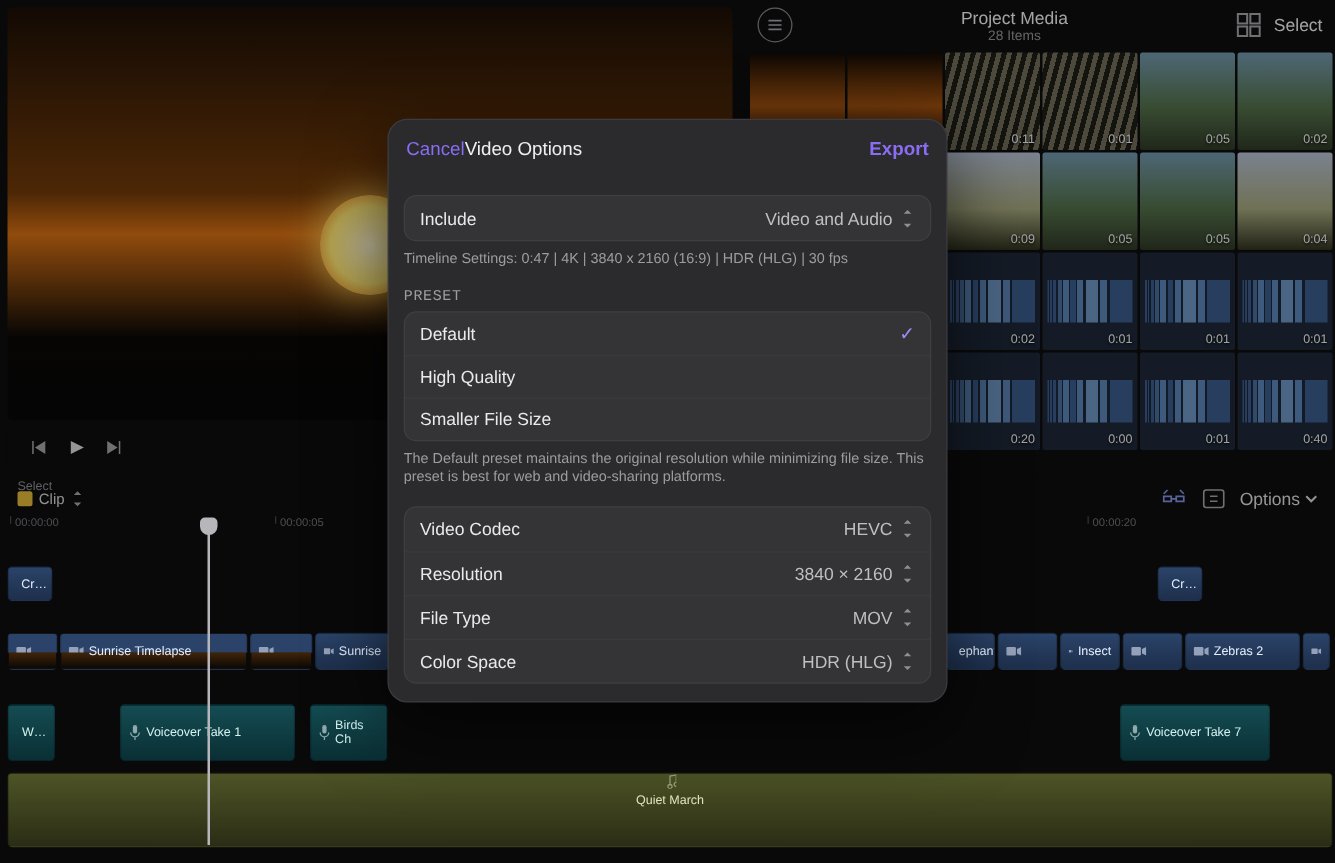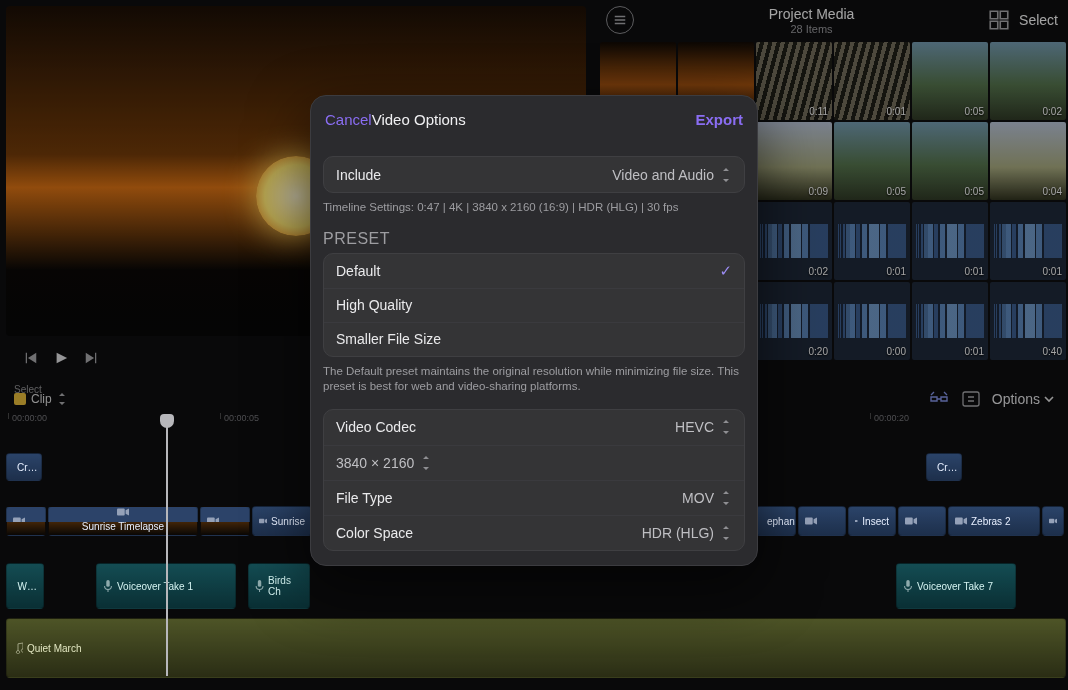--- a/index.html
+++ b/index.html
@@ -227,20 +227,21 @@
     }
     .clip.audio {
       background: linear-gradient(to bottom, #1c6a73 0%, #0e4249 100%);
       height: 46px;
       color: #d4f3f1;
     }
     .clip.music {
       background: linear-gradient(to bottom, #6c7536 0%, #3b3f1d 100%);
       height: 60px;
       color: #e2e6c1;
+      flex-direction: column;
     }
     .cam-icon { width: 12px; height: 10px; display:inline-block; }
     .mic-icon { width: 10px; height: 12px; display:inline-block; }
     .music-icon { width: 10px; height: 12px; display:inline-block; }
 
     
     .dim {
       position: absolute; inset: 0;
       background: rgba(0,0,0,0.28);
     }
@@ -286,24 +287,25 @@
     .row .stepper {
       width: 12px; height: 16px;
     }
     .caption {
       font-size: 11.5px;
       color: #9d9da1;
       padding: 7px 12px 0 12px;
       line-height: 1.35;
     }
     .section-hdr {
-      font-size: 16px;
+      font-size: 12px;
       letter-spacing: 0.5px;
       color: #9d9da1;
       padding: 14px 12px 5px 12px;
+      font-family: Liberation Mono, monospace;
     }
     .preset-row {
       height: 34px;
       padding: 0 12px;
       display: flex;
       align-items: center;
       font-size: 14px;
       border-top: 1px solid #3a3a3e;
       color: #eaeaec;
     }
@@ -472,21 +474,21 @@
         <span style="position:relative;z-index:2">Cr…</span>
       </div>
     </div>
   <div id="track2" style="position:absolute;top:128px;left:0;right:0;height:30px">
       <div class="clip video orange" style="left: 6px; width: 40px; height: 30px;">
         <svg class="cam-icon" viewBox="0 0 14 10">
           <rect x="0" y="1" width="9" height="8" rx="1.2" fill="#cfe0ff"></rect>
           <path d="M10 3l4-2v8l-4-2z" fill="#cfe0ff"></path>
         </svg>
       </div>
-      <div class="clip video orange" style="left: 48px; width: 150px; height: 30px; flex-direction: column;">
+      <div class="clip video orange" style="left: 48px; width: 150px; height: 30px;">
         <svg class="cam-icon" viewBox="0 0 14 10">
           <rect x="0" y="1" width="9" height="8" rx="1.2" fill="#cfe0ff"></rect>
           <path d="M10 3l4-2v8l-4-2z" fill="#cfe0ff"></path>
         </svg>
         <span style="position:relative;z-index:2">Sunrise Timelapse</span>
       </div>
       <div class="clip video orange" style="left: 200px; width: 50px; height: 30px;">
         <svg class="cam-icon" viewBox="0 0 14 10">
           <rect x="0" y="1" width="9" height="8" rx="1.2" fill="#cfe0ff"></rect>
           <path d="M10 3l4-2v8l-4-2z" fill="#cfe0ff"></path>
@@ -619,20 +621,21 @@
       <div class="row">
         <span class="lbl">Video Codec</span>
         <span class="val">
           <span>HEVC</span>
           <svg class="stepper" viewBox="0 0 10 16">
             <path d="M5 1l3 3H2zM2 12h6l-3 3z" fill="#8f8f93"></path>
           </svg>
         </span>
       </div>
       <div class="row">
+        <span class="lbl">Resolution</span>
         <span class="val">
           <span>3840 × 2160</span>
           <svg class="stepper" viewBox="0 0 10 16">
             <path d="M5 1l3 3H2zM2 12h6l-3 3z" fill="#8f8f93"></path>
           </svg>
         </span>
       </div>
       <div class="row">
         <span class="lbl">File Type</span>
         <span class="val">

